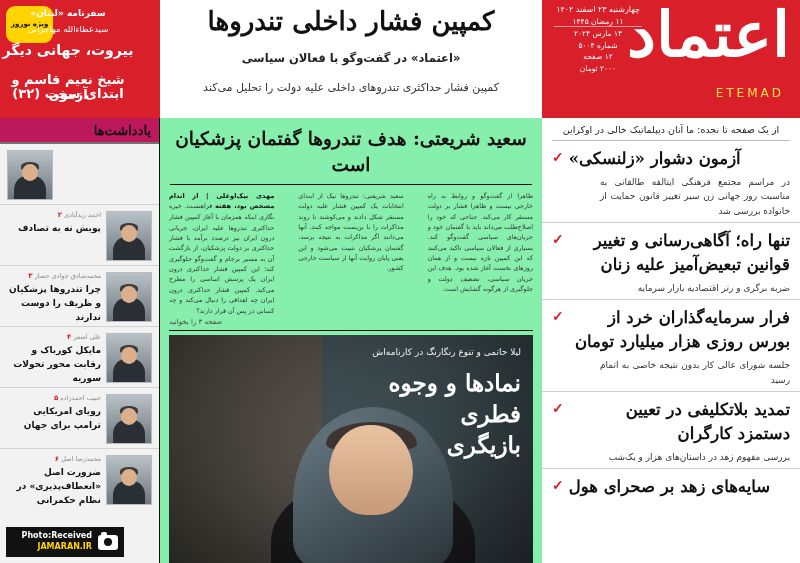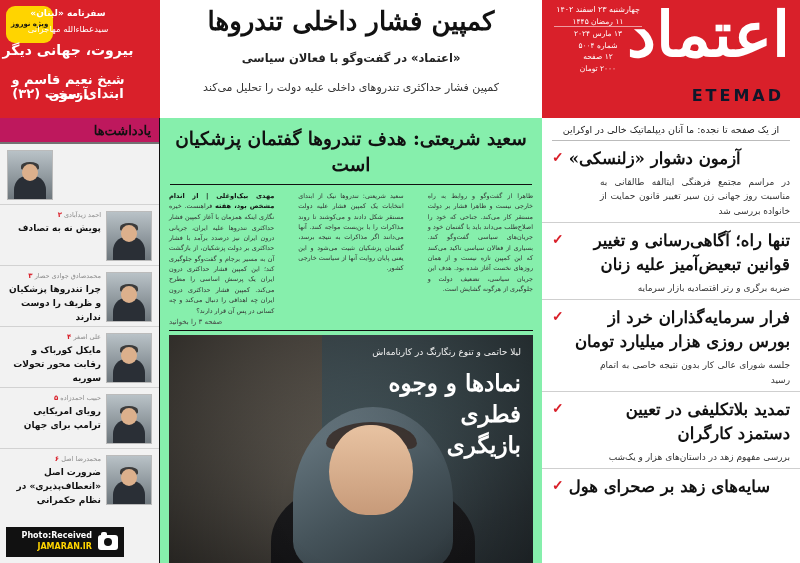--- a/index.html
+++ b/index.html
@@ -21,21 +21,21 @@
   }
   .logo-word{
     position:absolute;top:4px;right:14px;
     font-family:"DejaVu Serif","Liberation Serif",serif;
     font-size:62px;font-weight:bold;color:#fff;letter-spacing:-2px;
     line-height:1;
     transform:scaleX(1.05);
   }
   .logo-latin{
     position:absolute;top:86px;right:16px;
-    font-size:16px;letter-spacing:3px;color:#0f172a;font-weight:bold;
+    font-size:12px;letter-spacing:3px;color:#fde047;font-weight:normal;
   }
   .mast-meta{
     position:absolute;top:4px;right:150px;
     width:104px;text-align:center;color:#fff;font-size:7.5px;line-height:1.55;
   }
   .mast-meta .d1{font-size:8px;}
   .mast-rule{
     position:absolute;top:26px;right:158px;width:88px;height:1px;background:rgba(255,255,255,.55);
   }
 

